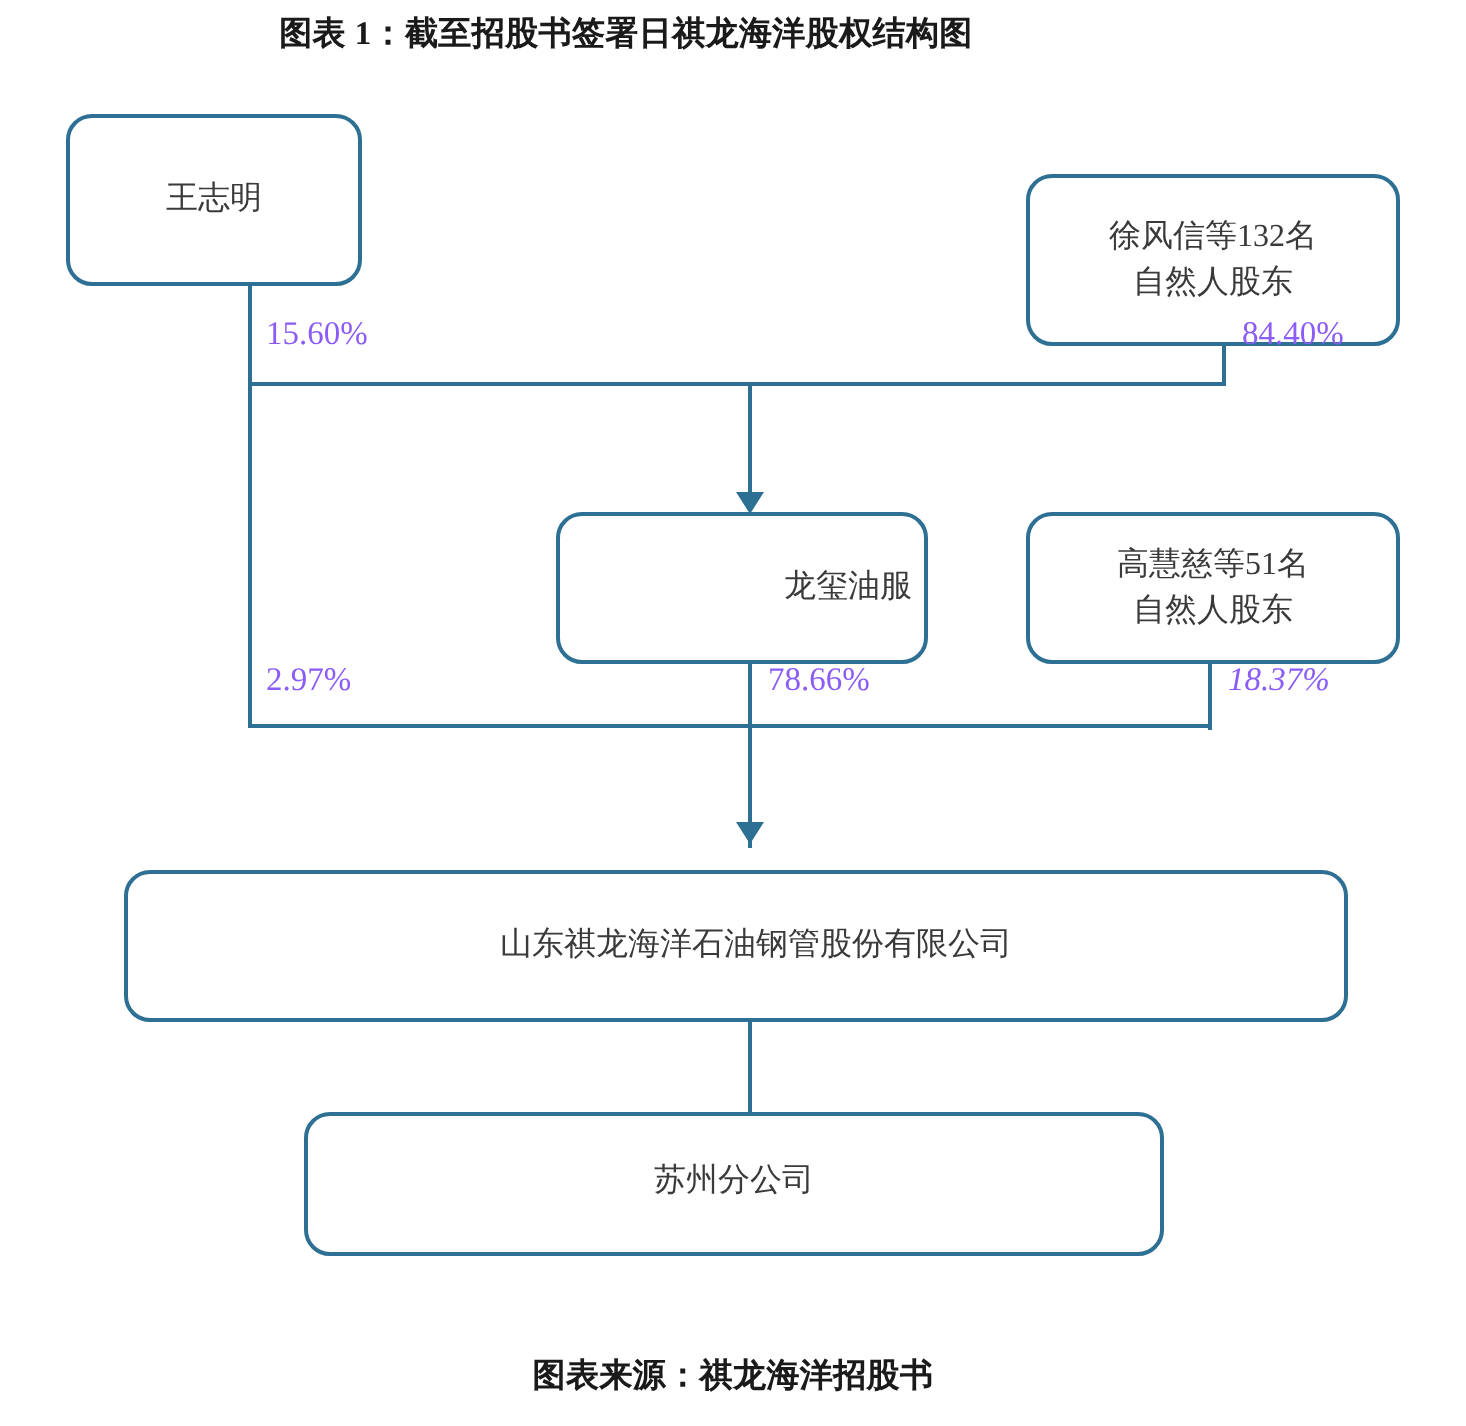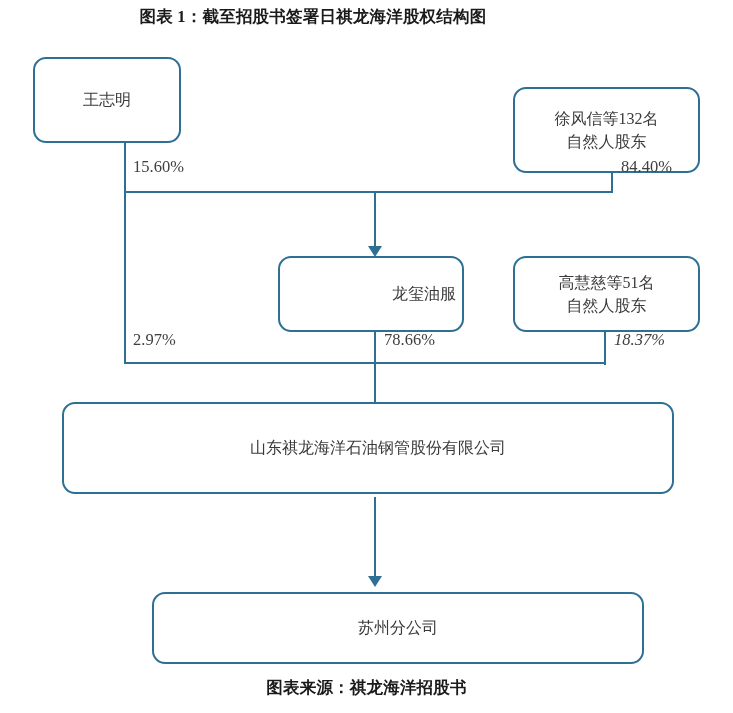--- a/index.html
+++ b/index.html
@@ -62,22 +62,22 @@
     line-height: 1.45;
     z-index: 3;
   }
   .node .node-label { display: block; padding: 0 6px; }
 
   
   #node-wangzhiming      { left: 33px;  top: 57px;  width: 148px; height: 86px; }
   #node-xufengxin        { left: 513px; top: 57px;  width: 187px; height: 86px; margin-top: 30px; }
   #node-longxiyoufu      { left: 278px; top: 256px; width: 186px; height: 76px; justify-content: flex-end; }
   #node-gaohuici         { left: 513px; top: 256px; width: 187px; height: 76px; }
-  #node-main-company     { left: 62px;  top: 402px; width: 612px; height: 92px; padding-left: 20px; }
-  #node-branch           { left: 152px; top: 592px; width: 492px; height: 72px; }
+  #node-main-company     { left: 62px;  top: 435px; width: 612px; height: 76px; padding-left: 20px; }
+  #node-branch           { left: 152px; top: 556px; width: 430px; height: 72px; font-family: Liberation Mono, monospace; }
 
   
   .edge {
     position: absolute;
     background: #2e7093;
     z-index: 1;
   }
   .edge.h { height: 2.2px; }
   .edge.v { width: 2.2px; }
 
@@ -86,21 +86,21 @@
     width: 0; height: 0;
     border-left: 7px solid transparent;
     border-right: 7px solid transparent;
     border-top: 11px solid #2e7093;
     z-index: 2;
   }
 
   .pct {
     position: absolute;
     font-size: 16.5px;
-    color: #404040;
+    color: #8b5cf6;
     white-space: nowrap;
     z-index: 4;
     background: transparent;
   }
 </style>
 </head>
 <body>
 
 <div id="chart-root">
 

